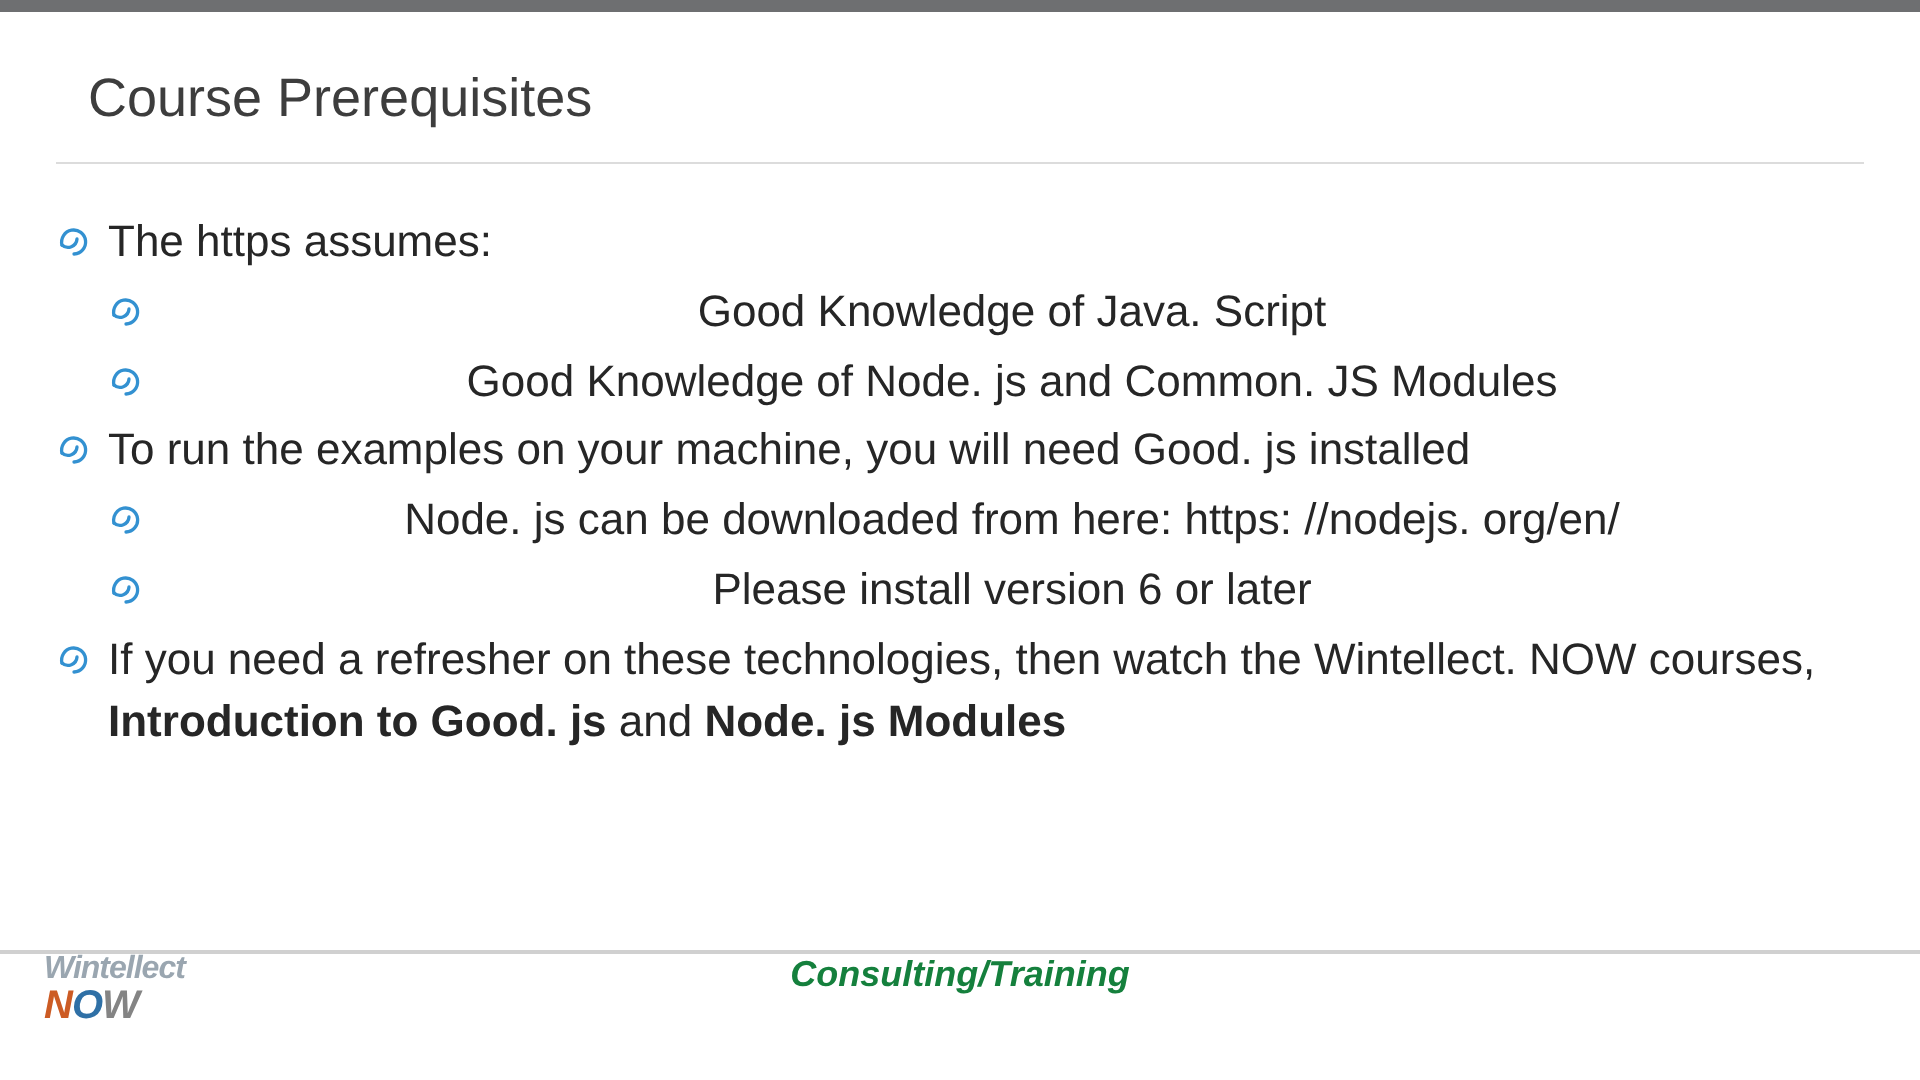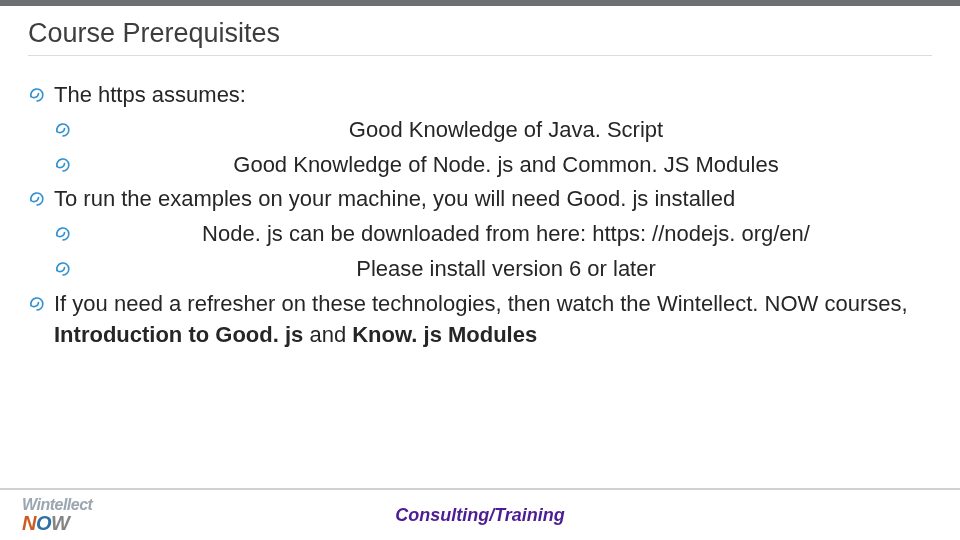--- a/index.html
+++ b/index.html
@@ -17,21 +17,21 @@
     width: 100%;
     background: #6e6f71;
   }
   .header {
     padding: 12px 28px 6px 28px;
   }
   .title {
     font-size: 27px;
     font-weight: 300;
     color: #3d3d3d;
-    margin: 0;
+    margin: 16px;
   }
   .rule {
     height: 1px;
     background: #dcdcdc;
     margin: 6px 0 0 0;
   }
   .content {
     padding: 18px 28px 0 28px;
     font-size: 22px;
     font-weight: 300;
@@ -55,35 +55,35 @@
     width: 18px;
     height: 18px;
   }
   .lvl1 > .bullet-icon { left: 0; }
   .lvl2 > .bullet-icon { left: 26px; }
   .line-text strong { font-weight: 600; }
 
   .footer {
     position: absolute;
     left: 0; right: 0; bottom: 0;
-    height: 52px;
+    height: 65px;
     border-top: 2px solid #d0d0d0;
     background: #ffffff;
     display: flex;
-    align-items: center;
+    align-items: flex-start;
     justify-content: space-between;
     padding: 0 22px;
   }
   .footer-center {
     position: absolute;
     left: 0; right: 0;
     text-align: center;
     font-style: italic;
     font-weight: 600;
-    color: #4c1d95;
+    color: #15803d;
     font-size: 18px;
     pointer-events: none;
   }
   .logo-left, .logo-right {
     display: flex;
     flex-direction: column;
     line-height: 1;
     font-weight: 700;
     font-style: italic;
   }
@@ -157,21 +157,21 @@
       </svg>
     <span class="line-text">Please install version 6 or later</span>
   </div>
 
   <div class="lvl1">
     <svg class="bullet-icon" viewBox="0 0 24 24">
         <path d="M4 14 A8 8 0 1 1 12 20" stroke="#3391d1" stroke-width="2.2" fill="none" stroke-linecap="round"></path>
         <path d="M4 14 A6 6 0 0 0 14 10" stroke="#3391d1" stroke-width="2.2" fill="none" stroke-linecap="round"></path>
       </svg>
     <span class="line-text">
-      <span>If you need a refresher on these technologies, then watch the Wintellect. NOW courses, </span><strong>Introduction to Good. js</strong><span> and </span><strong>Know. js Modules</strong>
+      <span>If you need a refresher on these technologies, then watch the Wintellect. NOW courses, </span><strong>Introduction to Good. js</strong><span> and </span><strong>Node. js Modules</strong>
     </span>
   </div>
 
 </div>
 
 <div class="footer">
   <div class="logo-left">
     <span class="w">Wintellect</span>
     <span class="now">
       <span class="n">N</span><span class="o">O</span><span class="w2">W</span>

